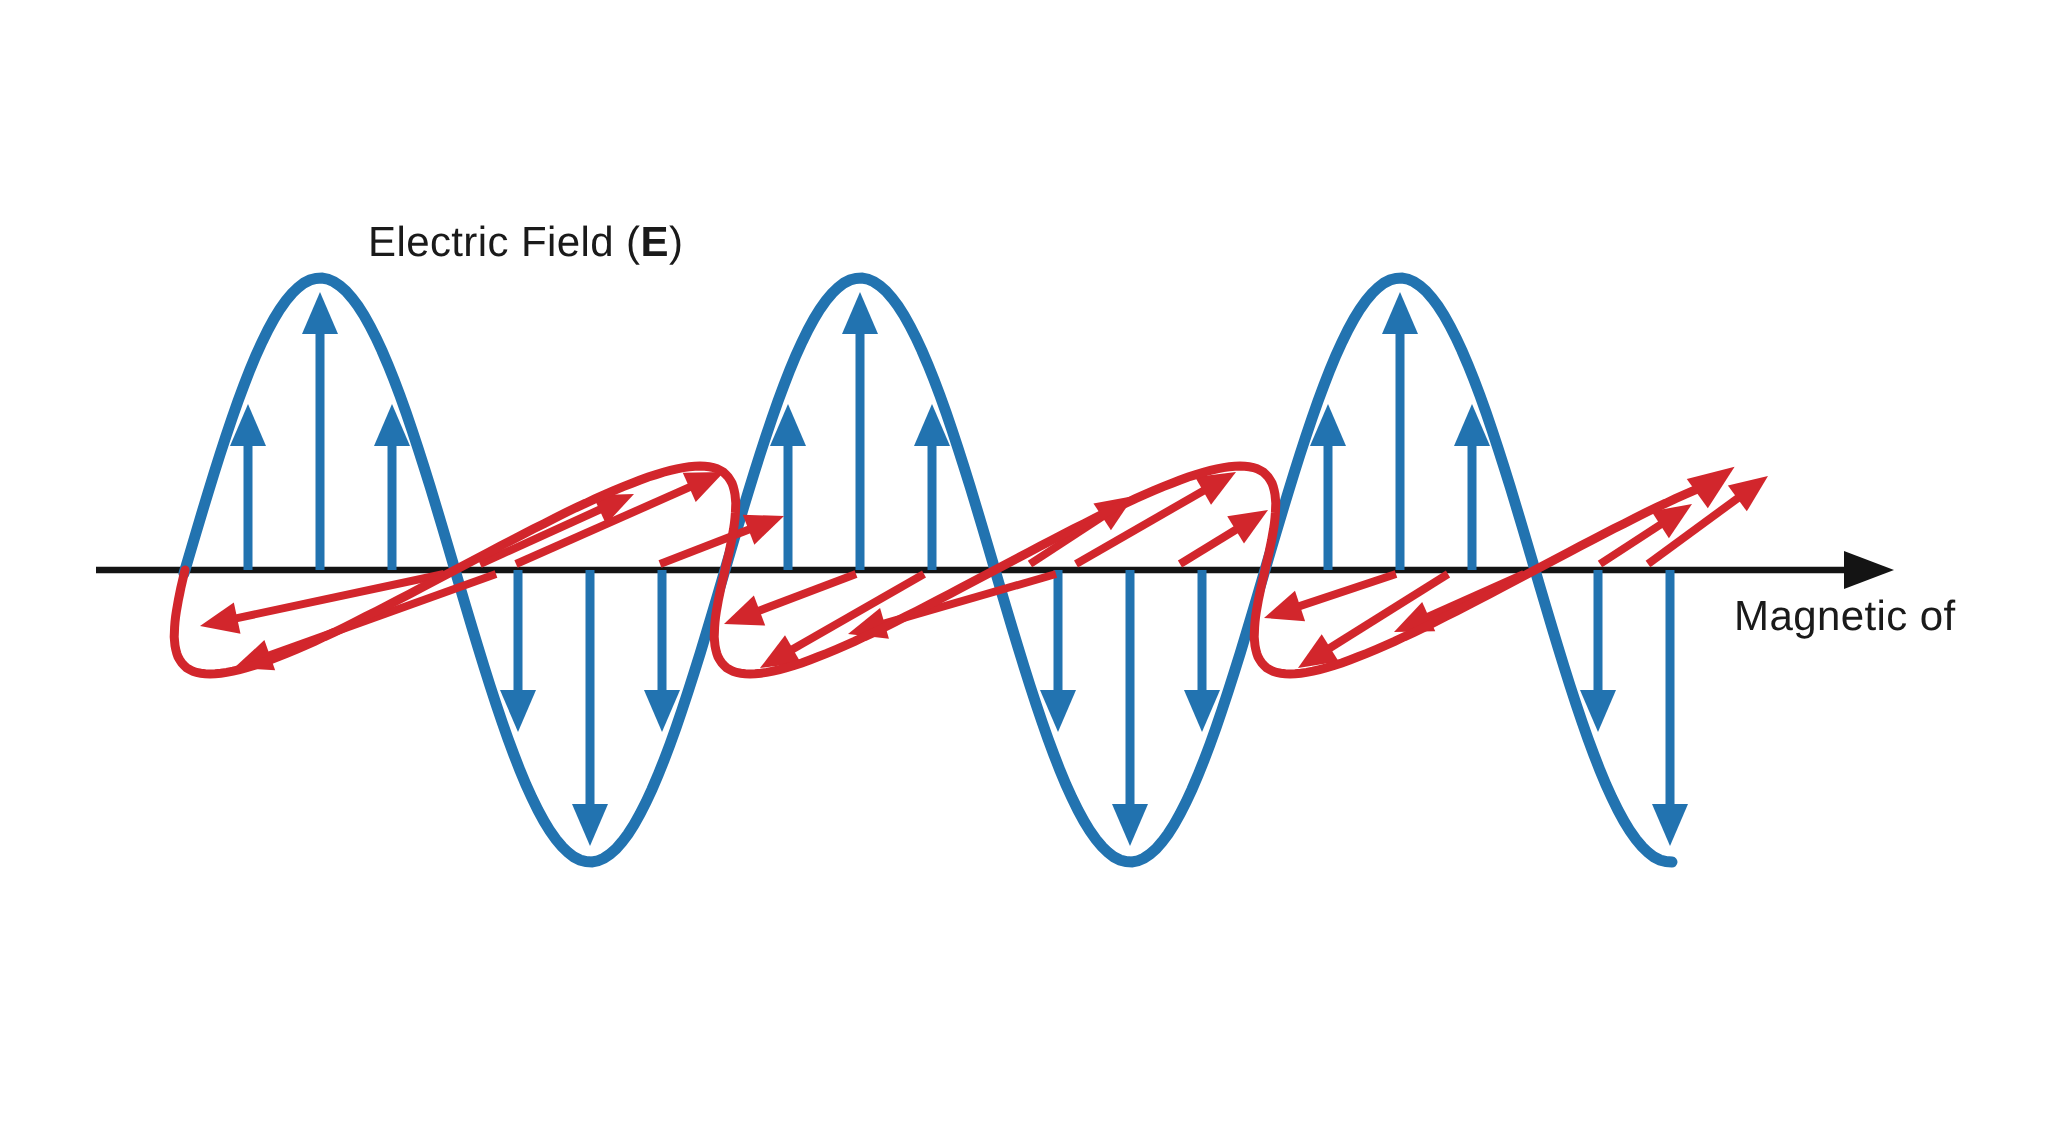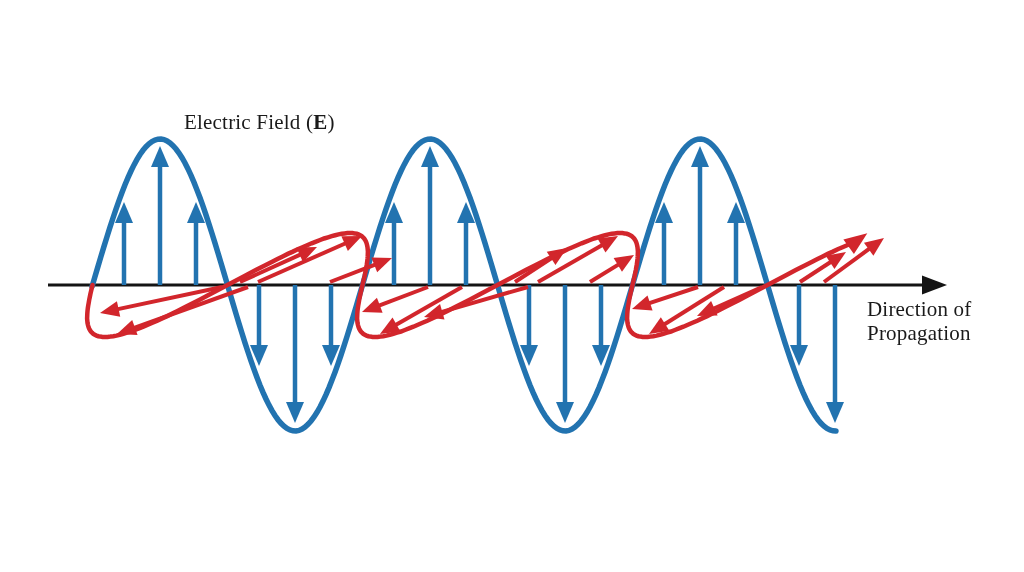--- a/index.html
+++ b/index.html
@@ -5,21 +5,21 @@
   html,body{margin:0;padding:0;}
   body{
     width:1024px;height:572px;position:relative;overflow:hidden;
     background:#ffffff;
     font-family:"Liberation Sans", sans-serif;
   }
   #stage{position:absolute;left:0;top:0;width:1024px;height:572px;}
   svg{position:absolute;left:0;top:0;}
   .label{
     position:absolute;color:#1a1a1a;
-    font-size:21px;letter-spacing:0.2px;white-space:nowrap;font-family:Liberation Serif, serif;
+    font-size:21px;letter-spacing:0.2px;white-space:nowrap;
   }
   .label b{font-weight:bold;}
   #electric-label{left:184px;top:110px;}
   #magnetic-label{left:209px;top:441px;}
   #direction-label{left:867px;top:297px;line-height:24px;}
 </style>
 </head>
 <body>
 
 <div id="stage">
@@ -95,17 +95,16 @@
       <line x1="824" y1="282" x2="871.0975200663087" y2="247.46181861804027" stroke="#d2262c" stroke-width="4"></line>
       <polygon points="884,238 873.4092143877617,255.68714957576847 863.9473957697214,242.7846696420772" fill="#d2262c"></polygon>
       <path d="M92.5,285.0 L91.8,288.0 L91.1,291.0 L90.4,294.0 L89.8,297.0 L89.2,299.9 L88.7,302.8 L88.2,305.6 L87.8,308.3 L87.5,311.0 L87.3,313.6 L87.2,316.1 L87.1,318.4 L87.3,320.7 L87.5,322.8 L87.9,324.8 L88.4,326.7 L89.0,328.4 L89.9,330.0 L90.9,331.5 L92.0,332.7 L93.3,333.9 L94.8,334.8 L96.5,335.6 L98.3,336.2 L100.4,336.6 L102.6,336.9 L105.0,337.0 L107.6,336.9 L110.4,336.6 L113.3,336.2 L116.5,335.6 L119.8,334.8 L123.3,333.9 L127.0,332.7 L130.9,331.5 L134.9,330.0 L139.0,328.4 L143.4,326.7 L147.9,324.8 L152.5,322.8 L157.3,320.7 L162.1,318.4 L167.2,316.1 L172.3,313.6 L177.5,311.0 L182.8,308.3 L188.2,305.6 L193.7,302.8 L199.2,299.9 L204.8,297.0 L210.4,294.0 L216.1,291.0 L221.8,288.0 L227.5,285.0 L233.2,282.0 L238.9,279.0 L244.6,276.0 L250.2,273.0 L255.8,270.1 L261.3,267.2 L266.8,264.4 L272.2,261.7 L277.5,259.0 L282.7,256.4 L287.8,253.9 L292.9,251.6 L297.7,249.3 L302.5,247.2 L307.1,245.2 L311.6,243.3 L316.0,241.6 L320.1,240.0 L324.1,238.5 L328.0,237.3 L331.7,236.1 L335.2,235.2 L338.5,234.4 L341.7,233.8 L344.6,233.4 L347.4,233.1 L350.0,233.0 L352.4,233.1 L354.6,233.4 L356.7,233.8 L358.5,234.4 L360.2,235.2 L361.7,236.1 L363.0,237.3 L364.1,238.5 L365.1,240.0 L366.0,241.6 L366.6,243.3 L367.1,245.2 L367.5,247.2 L367.7,249.3 L367.9,251.6 L367.8,253.9 L367.7,256.4 L367.5,259.0 L367.2,261.7 L366.8,264.4 L366.3,267.2 L365.8,270.1 L365.2,273.0 L364.6,276.0 L363.9,279.0 L363.2,282.0 L362.5,285.0 L361.8,288.0 L361.1,291.0 L360.4,294.0 L359.8,297.0 L359.2,299.9 L358.7,302.8 L358.2,305.6 L357.8,308.3 L357.5,311.0 L357.3,313.6 L357.2,316.1 L357.1,318.4 L357.3,320.7 L357.5,322.8 L357.9,324.8 L358.4,326.7 L359.0,328.4 L359.9,330.0 L360.9,331.5 L362.0,332.7 L363.3,333.9 L364.8,334.8 L366.5,335.6 L368.3,336.2 L370.4,336.6 L372.6,336.9 L375.0,337.0 L377.6,336.9 L380.4,336.6 L383.3,336.2 L386.5,335.6 L389.8,334.8 L393.3,333.9 L397.0,332.7 L400.9,331.5 L404.9,330.0 L409.0,328.4 L413.4,326.7 L417.9,324.8 L422.5,322.8 L427.3,320.7 L432.1,318.4 L437.2,316.1 L442.3,313.6 L447.5,311.0 L452.8,308.3 L458.2,305.6 L463.7,302.8 L469.2,299.9 L474.8,297.0 L480.4,294.0 L486.1,291.0 L491.8,288.0 L497.5,285.0 L503.2,282.0 L508.9,279.0 L514.6,276.0 L520.2,273.0 L525.8,270.1 L531.3,267.2 L536.8,264.4 L542.2,261.7 L547.5,259.0 L552.7,256.4 L557.8,253.9 L562.9,251.6 L567.7,249.3 L572.5,247.2 L577.1,245.2 L581.6,243.3 L586.0,241.6 L590.1,240.0 L594.1,238.5 L598.0,237.3 L601.7,236.1 L605.2,235.2 L608.5,234.4 L611.7,233.8 L614.6,233.4 L617.4,233.1 L620.0,233.0 L622.4,233.1 L624.6,233.4 L626.7,233.8 L628.5,234.4 L630.2,235.2 L631.7,236.1 L633.0,237.3 L634.1,238.5 L635.1,240.0 L636.0,241.6 L636.6,243.3 L637.1,245.2 L637.5,247.2 L637.7,249.3 L637.9,251.6 L637.8,253.9 L637.7,256.4 L637.5,259.0 L637.2,261.7 L636.8,264.4 L636.3,267.2 L635.8,270.1 L635.2,273.0 L634.6,276.0 L633.9,279.0 L633.2,282.0 L632.5,285.0 L631.8,288.0 L631.1,291.0 L630.4,294.0 L629.8,297.0 L629.2,299.9 L628.7,302.8 L628.2,305.6 L627.8,308.3 L627.5,311.0 L627.3,313.6 L627.2,316.1 L627.1,318.4 L627.3,320.7 L627.5,322.8 L627.9,324.8 L628.4,326.7 L629.0,328.4 L629.9,330.0 L630.9,331.5 L632.0,332.7 L633.3,333.9 L634.8,334.8 L636.5,335.6 L638.3,336.2 L640.4,336.6 L642.6,336.9 L645.0,337.0 L647.6,336.9 L650.4,336.6 L653.3,336.2 L656.5,335.6 L659.8,334.8 L663.3,333.9 L667.0,332.7 L670.9,331.5 L674.9,330.0 L679.0,328.4 L683.4,326.7 L687.9,324.8 L692.5,322.8 L697.3,320.7 L702.1,318.4 L707.2,316.1 L712.3,313.6 L717.5,311.0 L722.8,308.3 L728.2,305.6 L733.7,302.8 L739.2,299.9 L744.8,297.0 L750.4,294.0 L756.1,291.0 L761.8,288.0 L767.5,285.0 L773.2,282.0 L778.9,279.0 L784.6,276.0 L790.2,273.0 L795.8,270.1 L801.3,267.2 L806.8,264.4 L812.2,261.7 L817.5,259.0 L822.7,256.4 L827.8,253.9 L832.9,251.6 L837.7,249.3 L842.5,247.2 L847.1,245.2 L851.6,243.3 L856.0,241.6" fill="none" stroke="#d2262c" stroke-width="4.5" stroke-linecap="round"></path>
       <polygon points="867.3049930059924,233.36282806505238 853.9195282897648,254.11925681208464 843.3872066221542,239.52233246858066" fill="#d2262c"></polygon>
     </svg>
 
   <div class="label" id="electric-label"><span>Electric Field (</span><b>E</b><span>)</span></div>
 
 
   <div class="label" id="direction-label">
-    <div>Direction of</div>
-    <div>Propagation</div>
+    <div>Magnetic of</div>
   </div>
 
 </div>
 
 </body></html>

